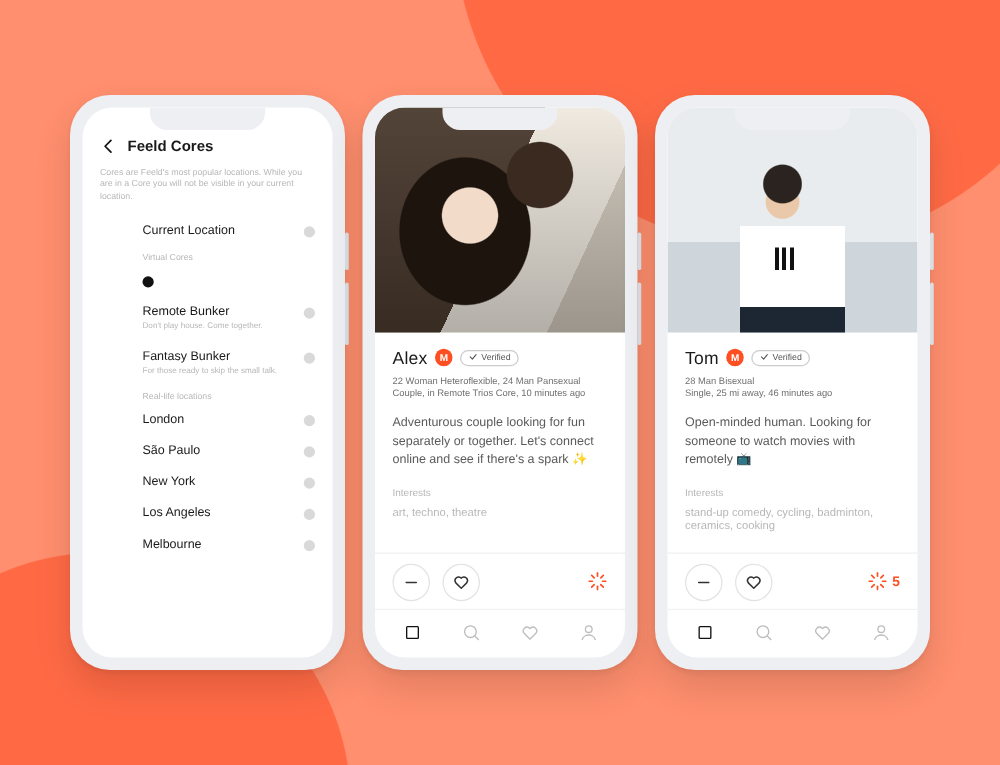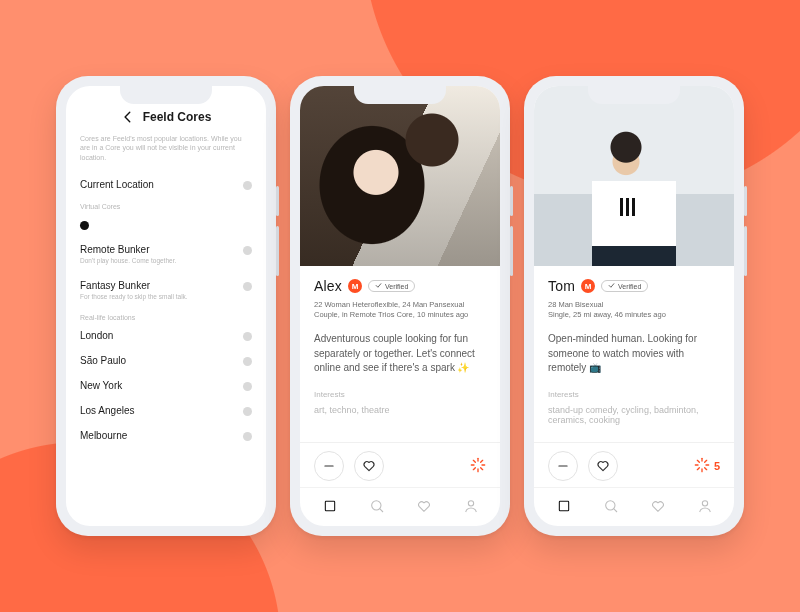--- a/index.html
+++ b/index.html
@@ -55,29 +55,28 @@
     z-index: 5;
   }
   .side-btn { position:absolute; right:-3px; width:3px; border-radius:2px; background:#dadde3;}
   .side-btn.a{ top:110px; height:30px;}
   .side-btn.b{ top:150px; height:50px;}
 
   
   .cores-header{
     display:flex; align-items:center; gap:8px;
     padding: 24px 14px 8px;
-    justify-content: center;
   }
   .back-chev svg{ width:14px; height:14px; display:block; }
   .cores-title{ font-size:12px; font-weight:600; color:var(--ink); }
   .cores-desc{
     font-size:7px; line-height:1.35; color:var(--ink-xsoft);
     padding: 2px 14px 10px;
   }
-  .core-list{ flex:1; overflow:hidden; }
+  .core-list{ flex:1; overflow:hidden;padding-left:34px; }
   .section-label{
     font-size:7px; color:var(--ink-xsoft);
     padding: 6px 14px 2px;
   }
   .core-row{
     display:flex; align-items:flex-start; justify-content:space-between;
     padding: 7px 14px;
     cursor:pointer;
   }
   .core-row .txt{ display:flex; flex-direction:column; gap:2px; max-width:150px;}

